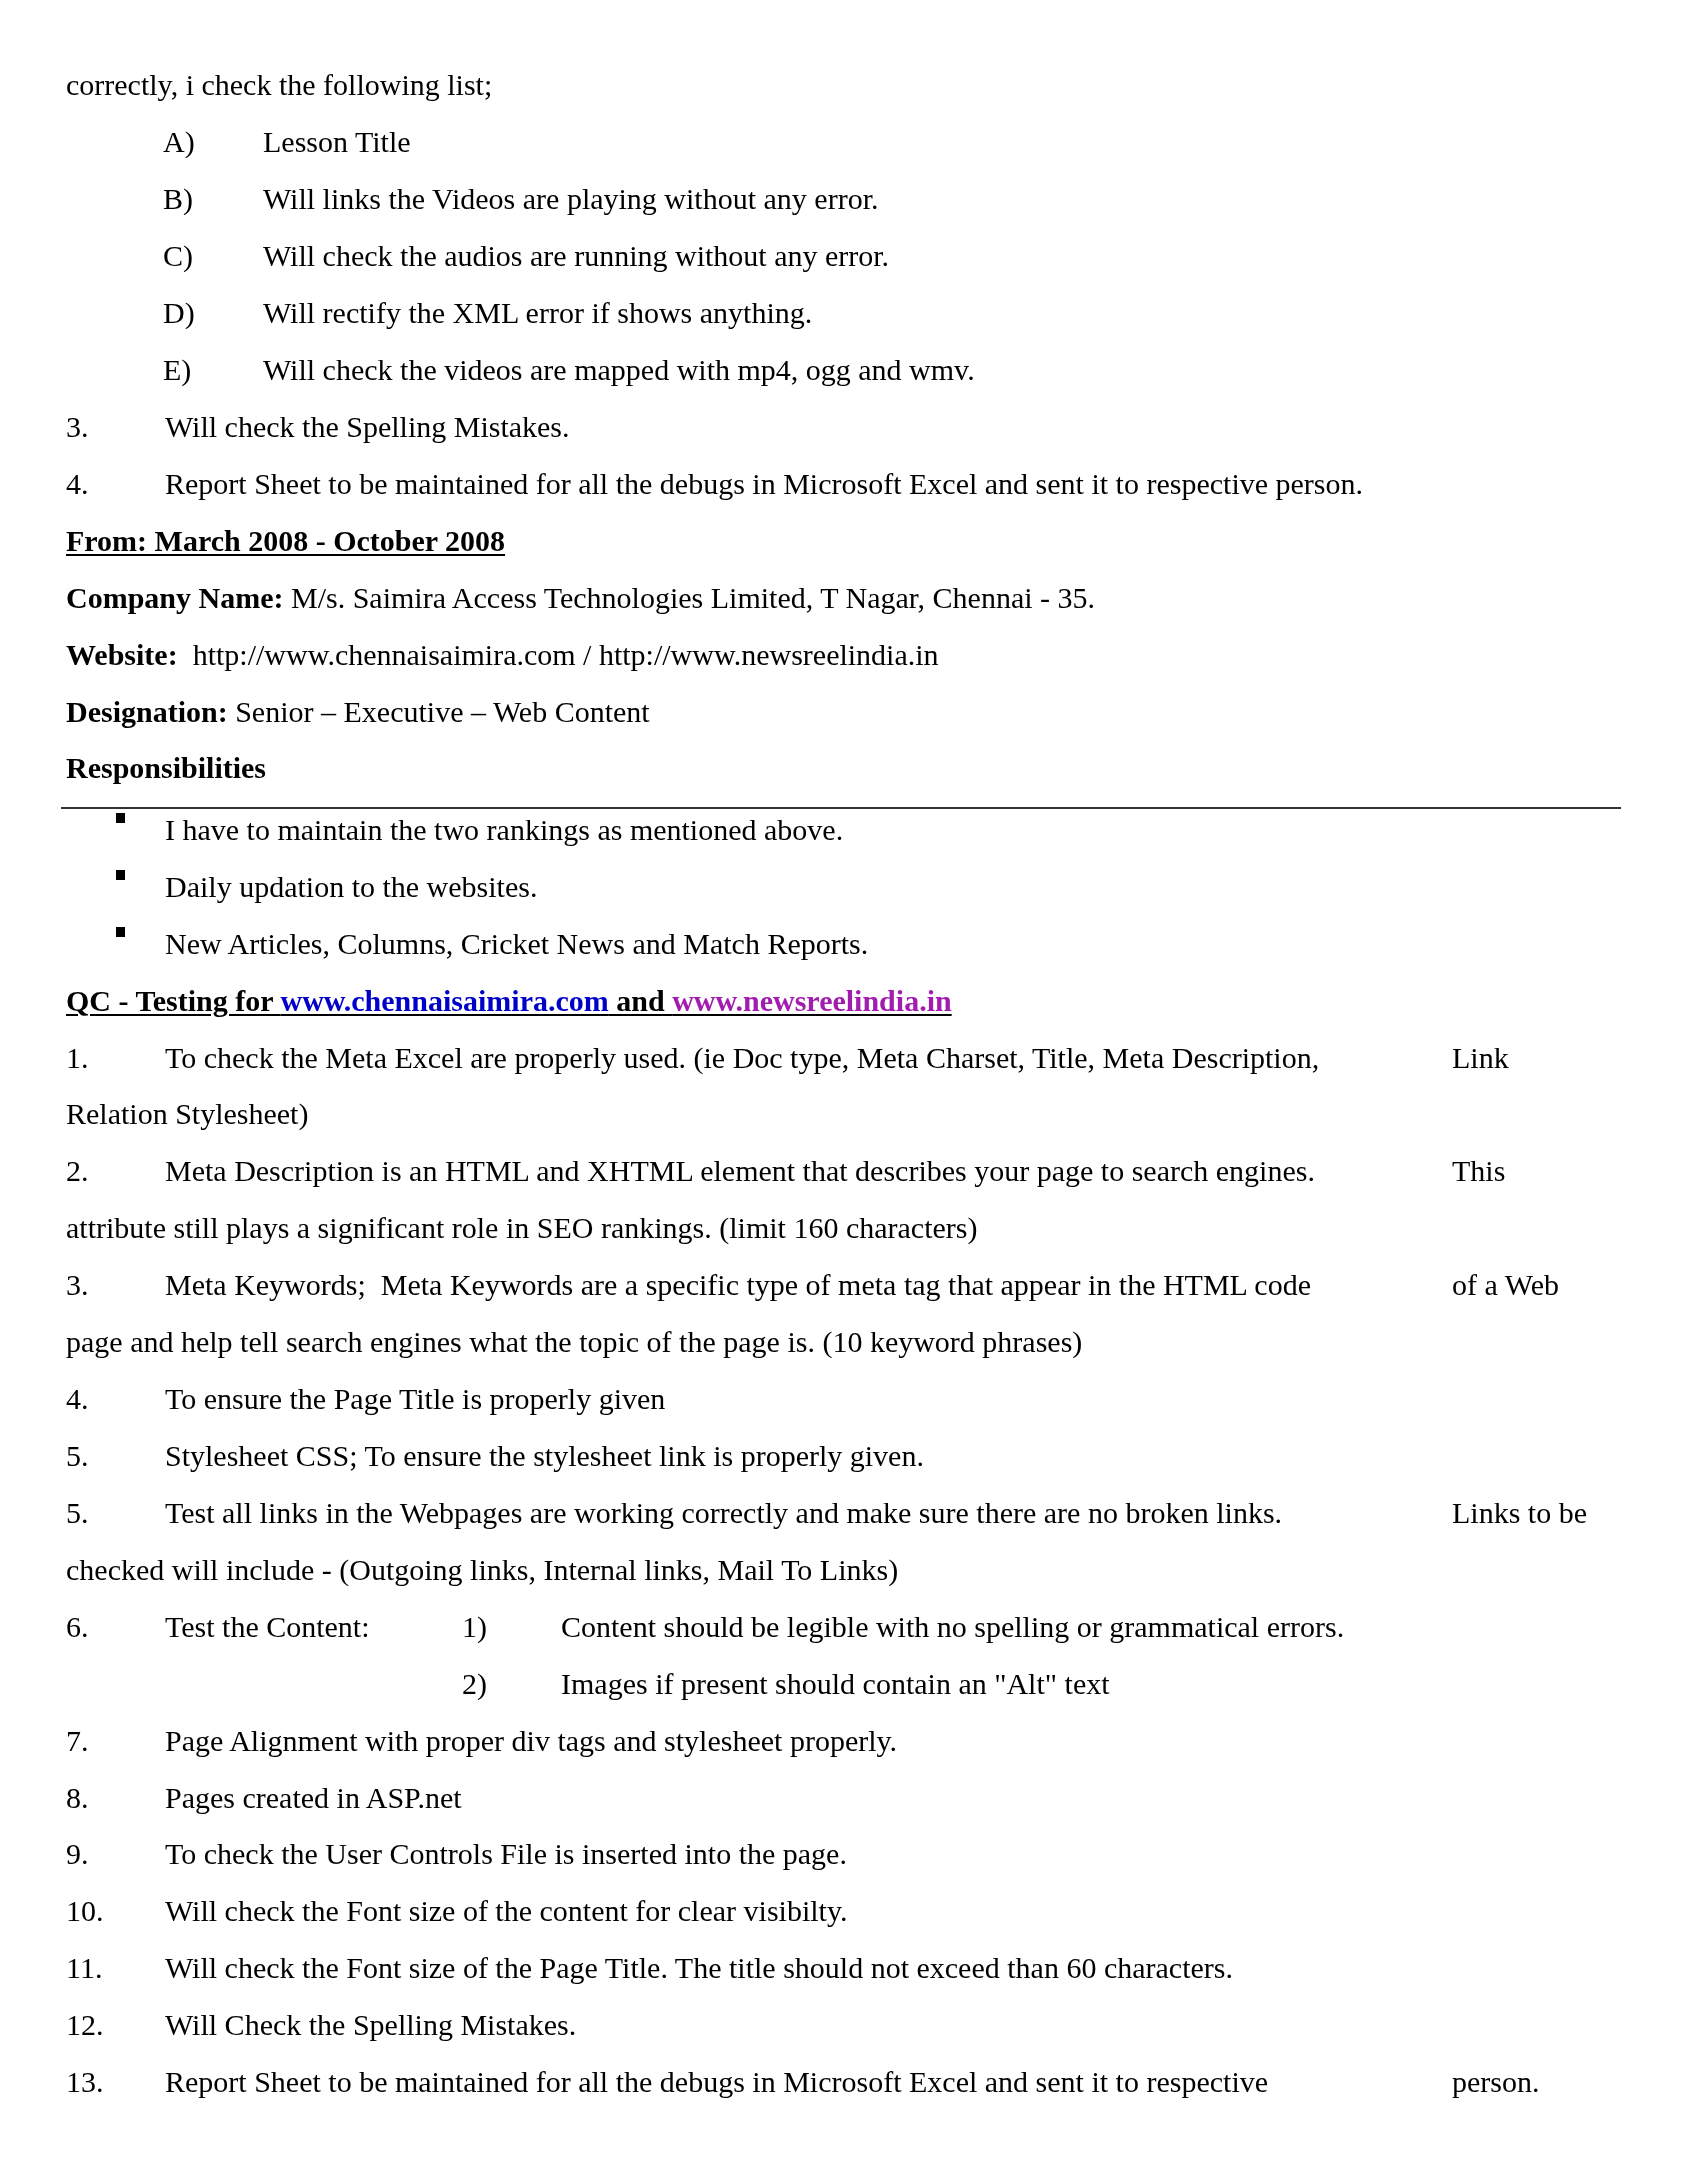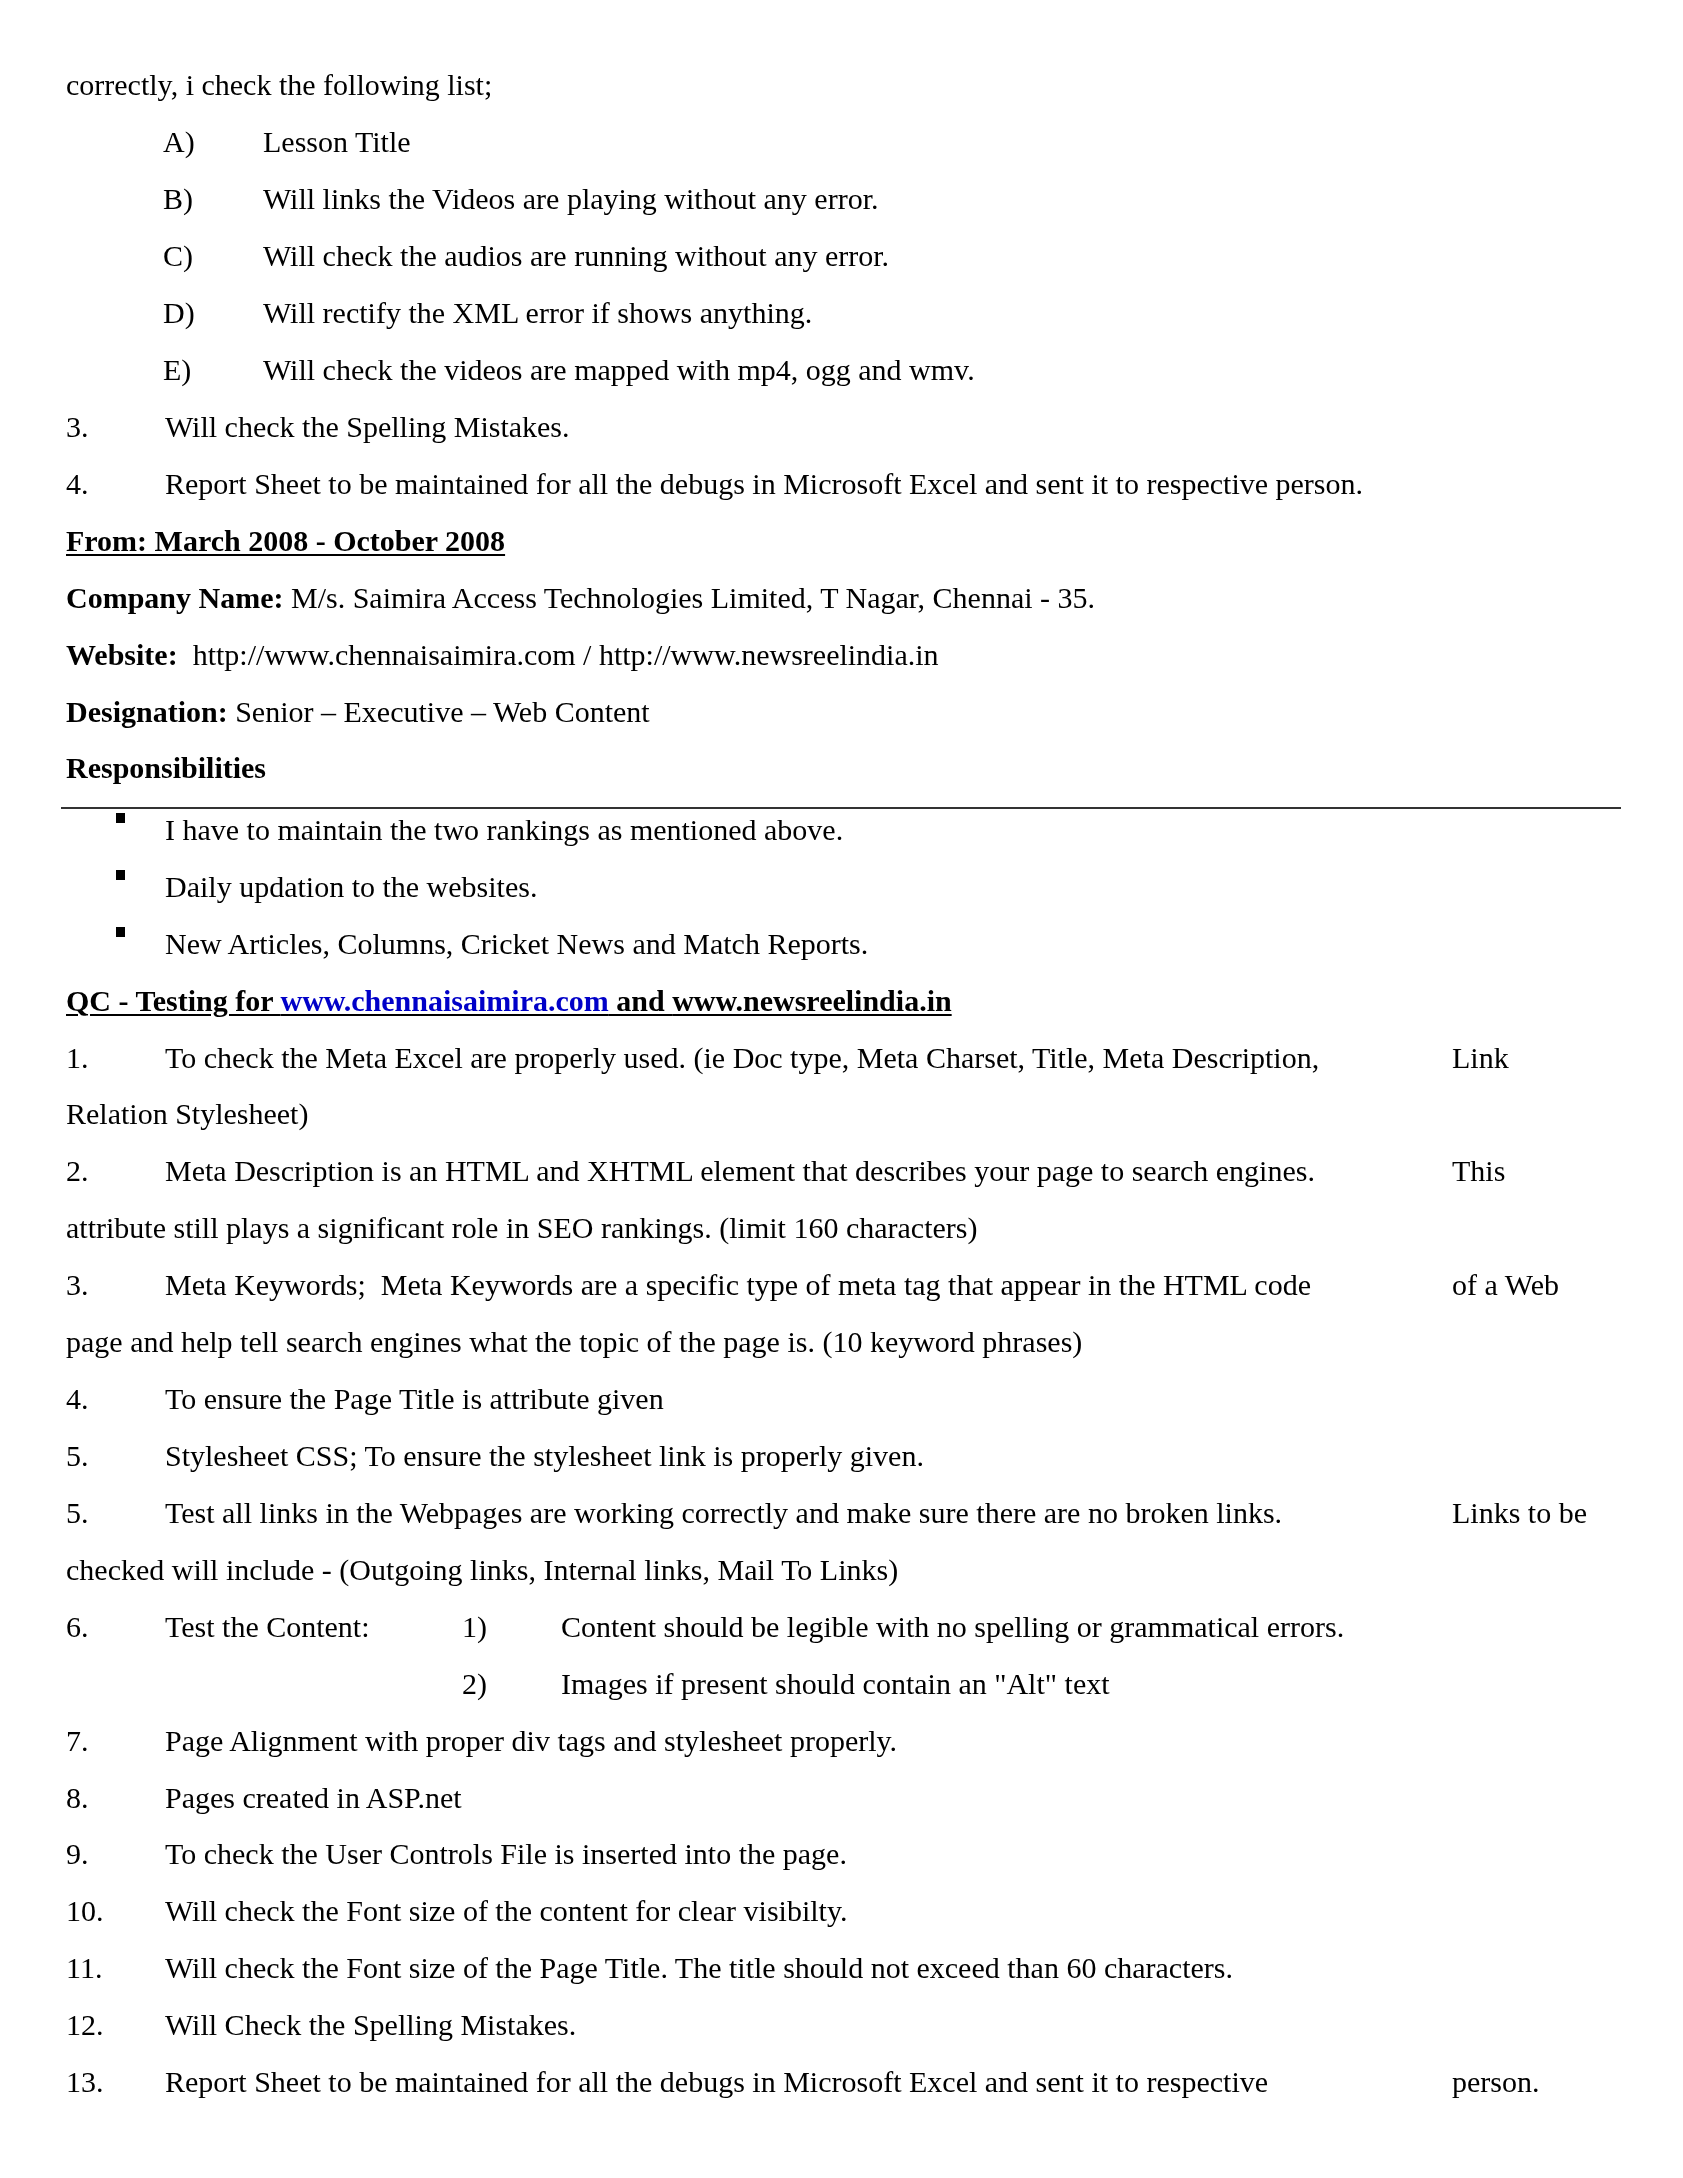--- a/index.html
+++ b/index.html
@@ -77,21 +77,21 @@
   <div class="ln" style="top:870px">
     <span class="sq" style="left:116px"></span>
     <span style="left:165px">Daily updation to the websites.</span>
   </div>
   <div class="ln" style="top:927px">
     <span class="sq" style="left:116px"></span>
     <span style="left:165px">New Articles, Columns, Cricket News and Match Reports.</span>
   </div>
 
   <div class="ln" style="top:984px">
-    <span class="b u" style="left:66px"><span style="position:static">QC - Testing for </span><a class="lnk" style="color: rgb(0, 0, 200);">www.chennaisaimira.com</a><span style="position:static"> and </span><a class="lnk" style="color: #000000;">www.newsreelindia.in</a></span>
+    <span class="b u" style="left:66px"><span style="position:static">QC - Testing for </span><a class="lnk" style="color: rgb(0, 0, 200);">www.chennaisaimira.com</a><span style="position:static"> and </span><a class="lnk" style="color: #a21caf;">www.newsreelindia.in</a></span>
   </div>
 
   <div class="ln" style="top:1041px">
     <span style="left:66px">1.</span>
     <span style="left:165px">To check the Meta Excel are properly used. (ie Doc type, Meta Charset, Title, Meta Description,</span>
     <span style="left:1452px">Link</span>
   </div>
   <div class="ln" style="top:1097px">
     <span style="left:66px">Relation Stylesheet)</span>
   </div>
@@ -106,21 +106,21 @@
   <div class="ln" style="top:1268px">
     <span style="left:66px">3.</span>
     <span style="left:165px">Meta Keywords;  Meta Keywords are a specific type of meta tag that appear in the HTML code</span>
     <span style="left:1452px">of a Web</span>
   </div>
   <div class="ln" style="top:1325px">
     <span style="left:66px">page and help tell search engines what the topic of the page is. (10 keyword phrases)</span>
   </div>
   <div class="ln" style="top:1382px">
     <span style="left:66px">4.</span>
-    <span style="left:165px">To ensure the Page Title is attribute given</span>
+    <span style="left:165px">To ensure the Page Title is properly given</span>
   </div>
   <div class="ln" style="top:1439px">
     <span style="left:66px">5.</span>
     <span style="left:165px">Stylesheet CSS; To ensure the stylesheet link is properly given.</span>
   </div>
   <div class="ln" style="top:1496px">
     <span style="left:66px">5.</span>
     <span style="left:165px">Test all links in the Webpages are working correctly and make sure there are no broken links.</span>
     <span style="left:1452px">Links to be</span>
   </div>

